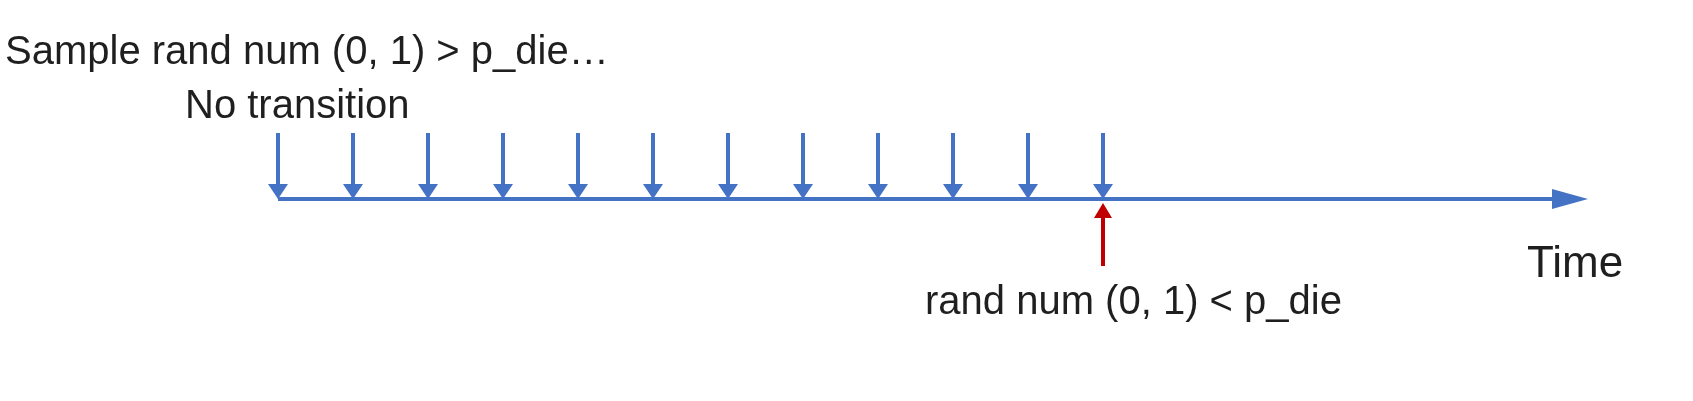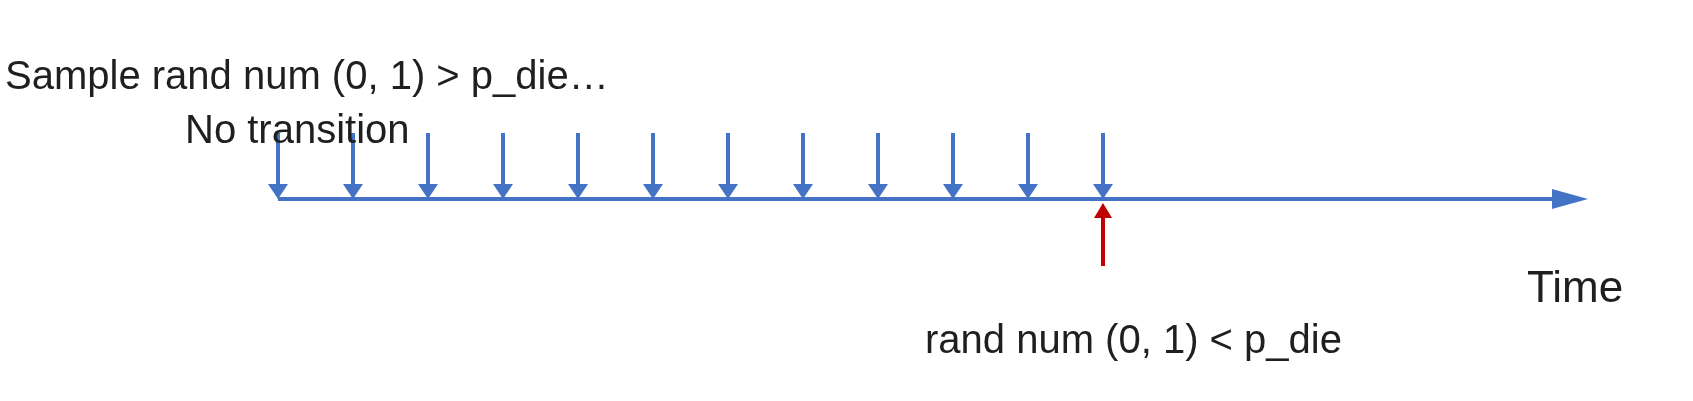--- a/index.html
+++ b/index.html
@@ -11,26 +11,25 @@
     overflow: hidden;
     font-family: "Liberation Sans", "DejaVu Sans", sans-serif;
     color: #1f1f1f;
   }
   .label {
     position: absolute;
     white-space: nowrap;
     font-size: 40px;
     line-height: 1.15;
     color: #1f1f1f;
-    margin-top: 25px;
   }
   .top-line1 { left: 5px;    top: 27px;  }
   .top-line2 { left: 185px;  top: 81px;  }
   .time-label  { left: 1527px; top: 237px; font-size: 44px; }
-  .death-line1 { left: 925px;  top: 291px; }
+  .death-line1 { left: 925px;  top: 277px; }
   .death-line2 { left: 925px;  top: 333px; }
   svg.diagram { position: absolute; left: 0; top: 0; }
 </style>
 </head>
 <body>
 
 <div class="canvas">
 
   <svg class="diagram" id="timeline-svg" width="1693" height="401" viewBox="0 0 1693 401">
       <line x1="278" y1="199" x2="1556" y2="199" stroke="#4472C4" stroke-width="4"></line>

